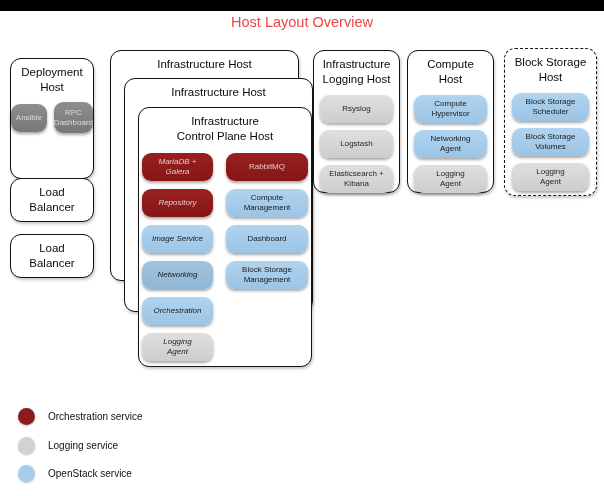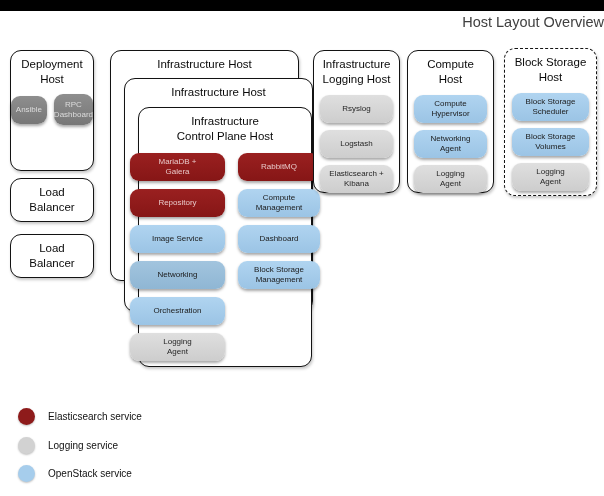--- a/index.html
+++ b/index.html
@@ -3,45 +3,45 @@
 <meta charset="utf-8">
 <style>
   * { margin:0; padding:0; box-sizing:border-box; }
   html,body { background:#ffffff; }
   .canvas {
     position:relative; width:604px; height:496px; background:#ffffff;
     font-family:"Liberation Sans", sans-serif; overflow:hidden;
   }
   .bar-top { position:absolute; left:0; top:0; width:604px; height:11px; background:#000000; }
   .diagram-title {
-    position:absolute; top:14px; left:0; width:100%; text-align:right;
-    font-size:14.5px; color:#404040;
+    position:absolute; top:14px; left:0; width:100%; text-align:center;
+    font-size:14.5px; color:#ef4444;
   }
   .host {
     position:absolute; background:#ffffff; border:1.6px solid #131313;
     border-radius:11px; box-shadow:1px 2px 3px rgba(0,0,0,0.22);
   }
   .host-title {
     text-align:center; font-size:11.5px; line-height:1.28; color:#0a0a0a;
     white-space:pre-line; padding-top:6px;
   }
   
-  .deployment { left:10px; top:50px; width:84px; height:121px; }
+  .deployment { left:10px; top:58px; width:84px; height:121px; }
   .deployment .pills { display:flex; flex-direction:row; align-items:center; gap:7px; margin-top:8px; }
   .deployment .pill { width:68px; }
   .lb { left:10px; width:84px; height:44px; display:flex; align-items:center; justify-content:center; }
   .lb .host-title { padding-top:0;text-align:center; }
   .lb1 { top:178px; } .lb2 { top:234px; }
   
   .infra-outer  { left:110px; top:50px;  width:189px; height:231px; z-index:1; }
   .infra-middle { left:124px; top:78px;  width:189px; height:234px; z-index:2; }
   .control-plane{ left:138px; top:107px; width:174px; height:260px; z-index:3; }
   .cp-cols { display:flex; justify-content:center; gap:13px; margin-top:10px; }
   .cp-col { display:flex; flex-direction:column; gap:8px; }
-  .cp-col.left  .pill { width:95px; }
+  .cp-col.left  .pill { width:71px;font-style:italic; }
   .cp-col.right .pill { width:82px; }
   
   .logging-host { left:313px; top:50px; width:87px; height:143px; z-index:4; }
   .compute-host { left:407px; top:50px; width:87px; height:143px; }
   .block-host   { left:504px; top:48px; width:93px; height:148px; border-style:dashed; }
   .pills-std { display:flex; flex-direction:column; align-items:center; gap:7px; margin-top:9px; }
   .logging-host .pill, .compute-host .pill { width:73px; }
   .block-host .pill { width:77px; }
   
   .pill {
@@ -157,21 +157,21 @@
 Scheduler</div>
       <div class="pill svc-openstack">Block Storage
 Volumes</div>
       <div class="pill svc-logging">Logging
 Agent</div>
     </div>
   </div>
 
   <div class="legend-row legend-row-1">
     <span class="legend-dot dot-infrastructure"></span>
-    <span class="legend-label">Elasticsearch service</span>
+    <span class="legend-label">Orchestration service</span>
   </div>
   <div class="legend-row legend-row-2">
     <span class="legend-dot dot-logging"></span>
     <span class="legend-label">Logging service</span>
   </div>
   <div class="legend-row legend-row-3">
     <span class="legend-dot dot-openstack"></span>
     <span class="legend-label">OpenStack service</span>
   </div>
 

